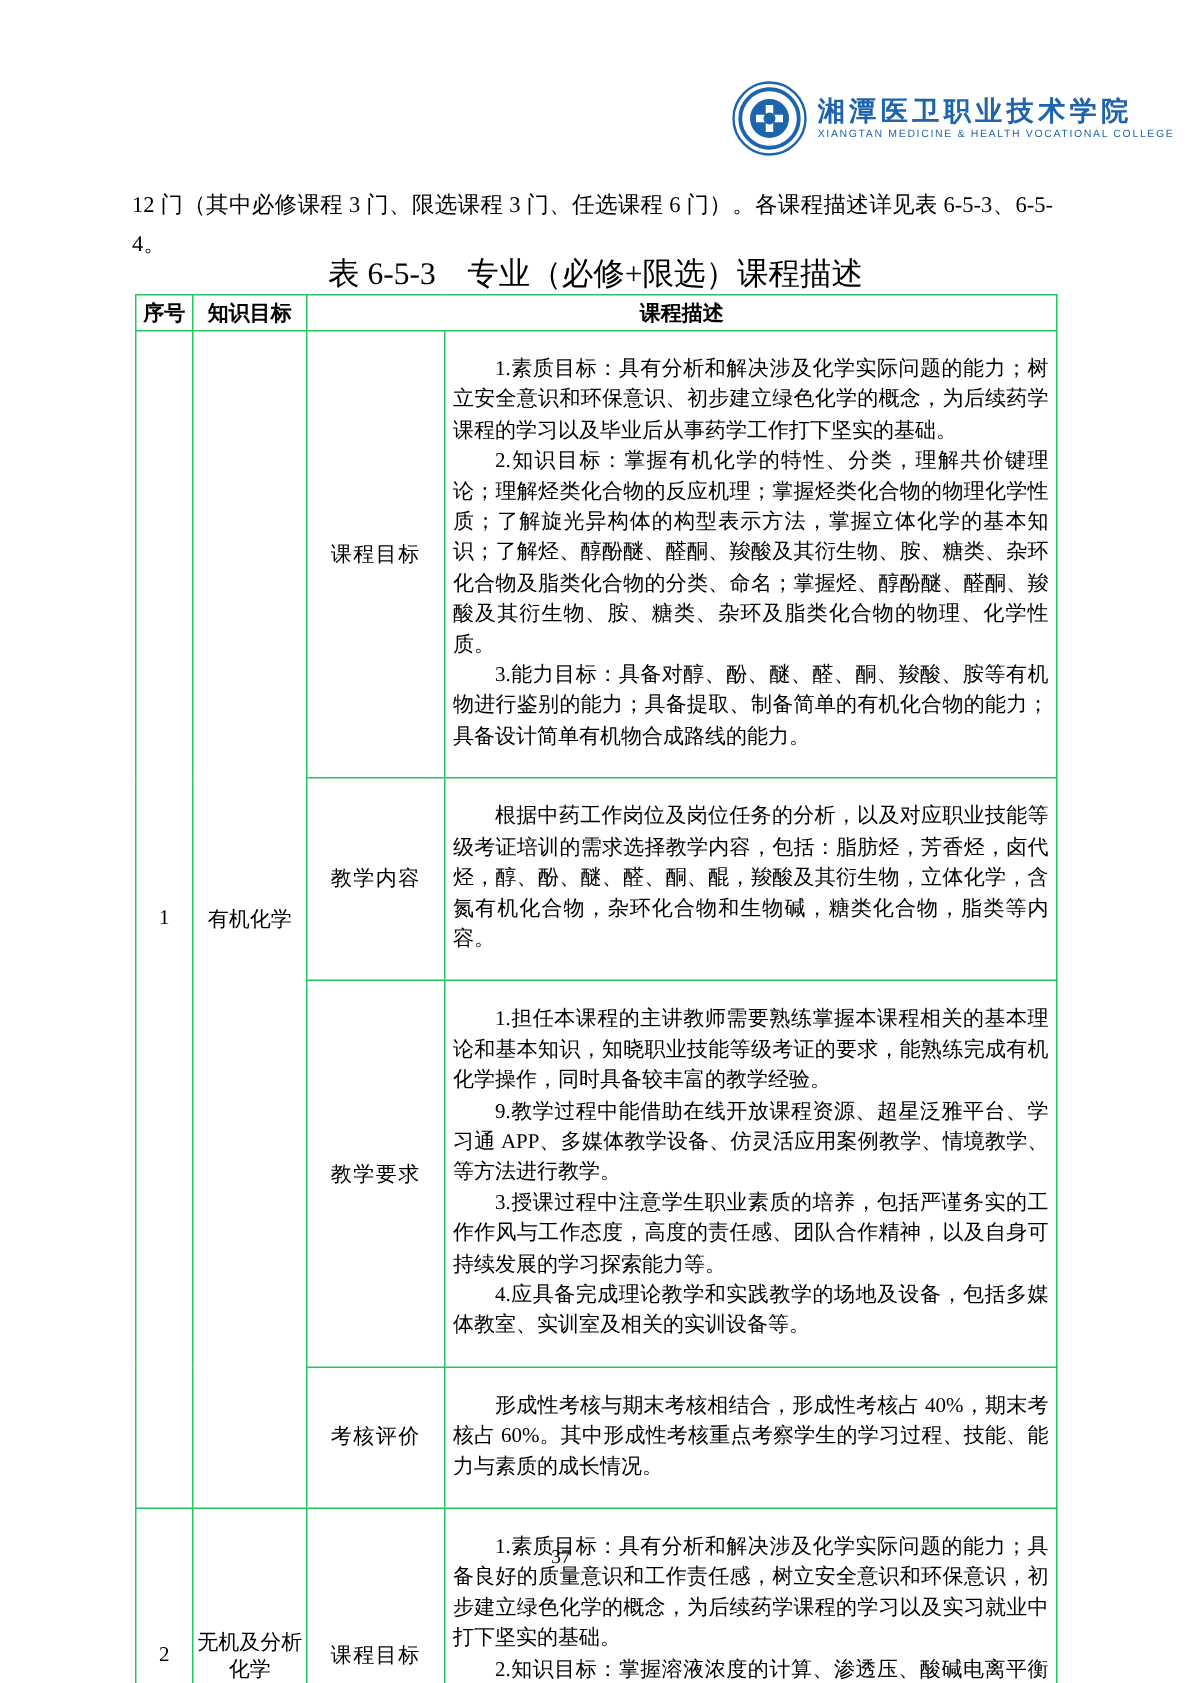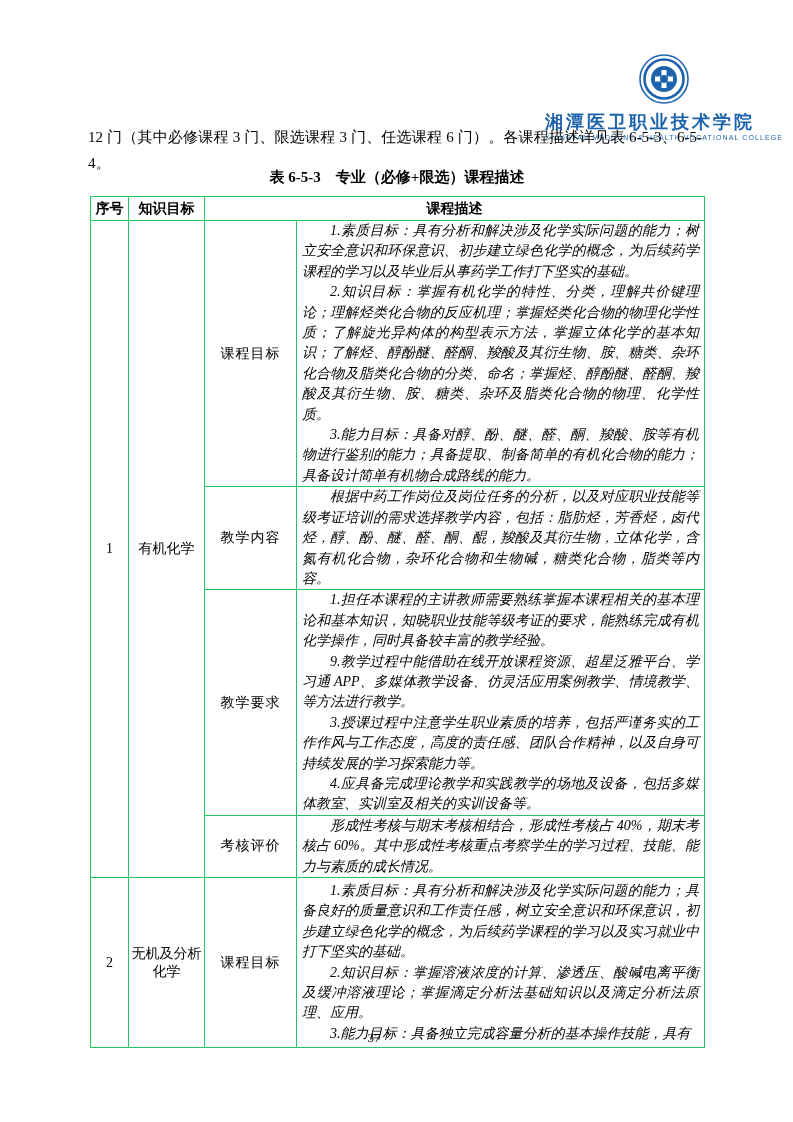--- a/index.html
+++ b/index.html
@@ -18,21 +18,20 @@
     box-sizing: border-box;
   }
   
   .logo-block {
     position: absolute;
     top: 54px;
     right: 10px;
     display: flex;
     align-items: center;
     gap: 7px;
-    flex-direction: column;
   }
   .logo-circle {
     width: 50px;
     height: 50px;
     flex: 0 0 auto;
   }
   .logo-text .cn {
     color: #1e64ad;
     font-size: 18px;
     font-weight: bold;
@@ -58,22 +57,22 @@
     line-height: 26px;
     text-align: justify;
     margin: 16px;
   }
   .table-title {
     position: absolute;
     top: 168px;
     left: 90px;
     width: 614px;
     text-align: center;
-    font-size: 15px;
-    font-weight: bold;
+    font-size: 21px;
+    font-weight: normal;
     margin: 0;
   }
   
   table.course-table {
     position: absolute;
     top: 196px;
     left: 90px;
     width: 614px;
     border-collapse: collapse;
     table-layout: fixed;
@@ -96,25 +95,24 @@
     vertical-align: middle;
     padding: 1px 2px;
   }
   td.cell-label {
     text-align: center;
     vertical-align: middle;
     padding: 15px 2px;
     letter-spacing: 1px;
   }
   td.cell-content {
-    padding: 0 5px;
+    padding: 16px 5px;
     line-height: 20.4px;
     text-align: justify;
     vertical-align: middle;
-    font-style: italic;
   }
   td.cell-content p {
     margin: 0;
     text-indent: 2em;
   }
   .h-a { height: 246px; }
   .h-b { height: 103px; }
   .h-c { height: 222px; }
   .h-d { height: 60px; }
   .h-e { height: 170px; }

